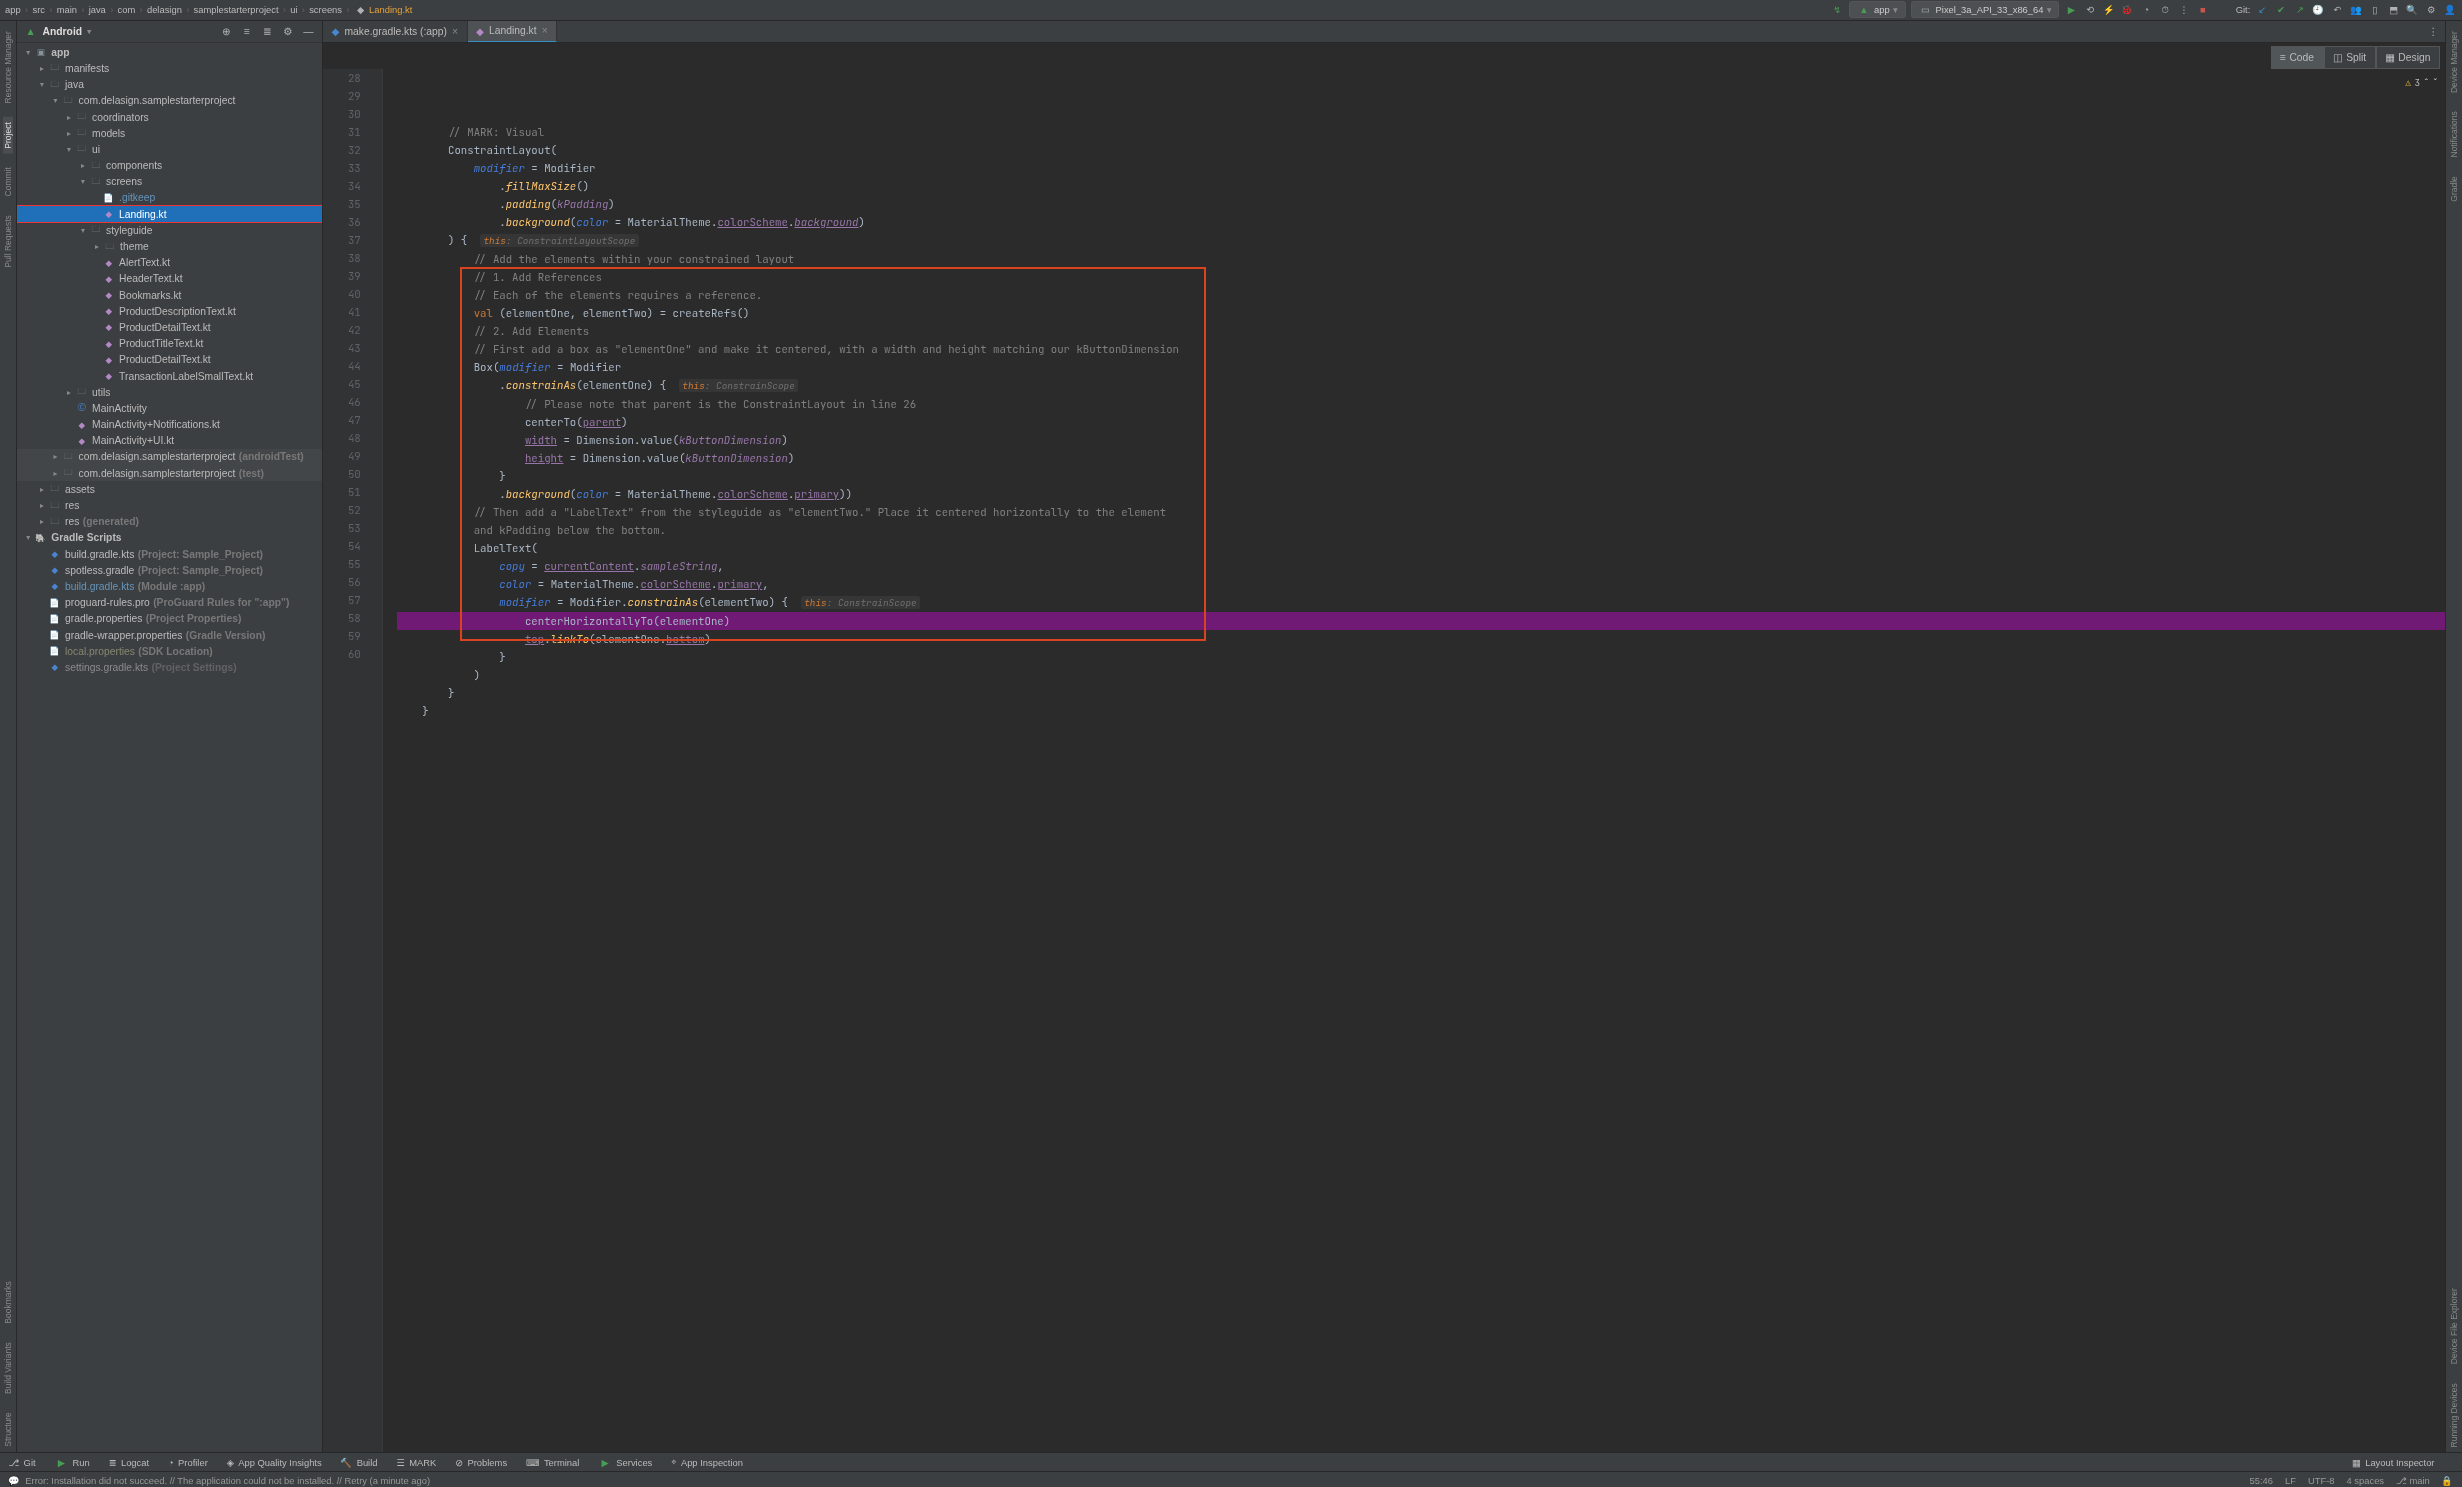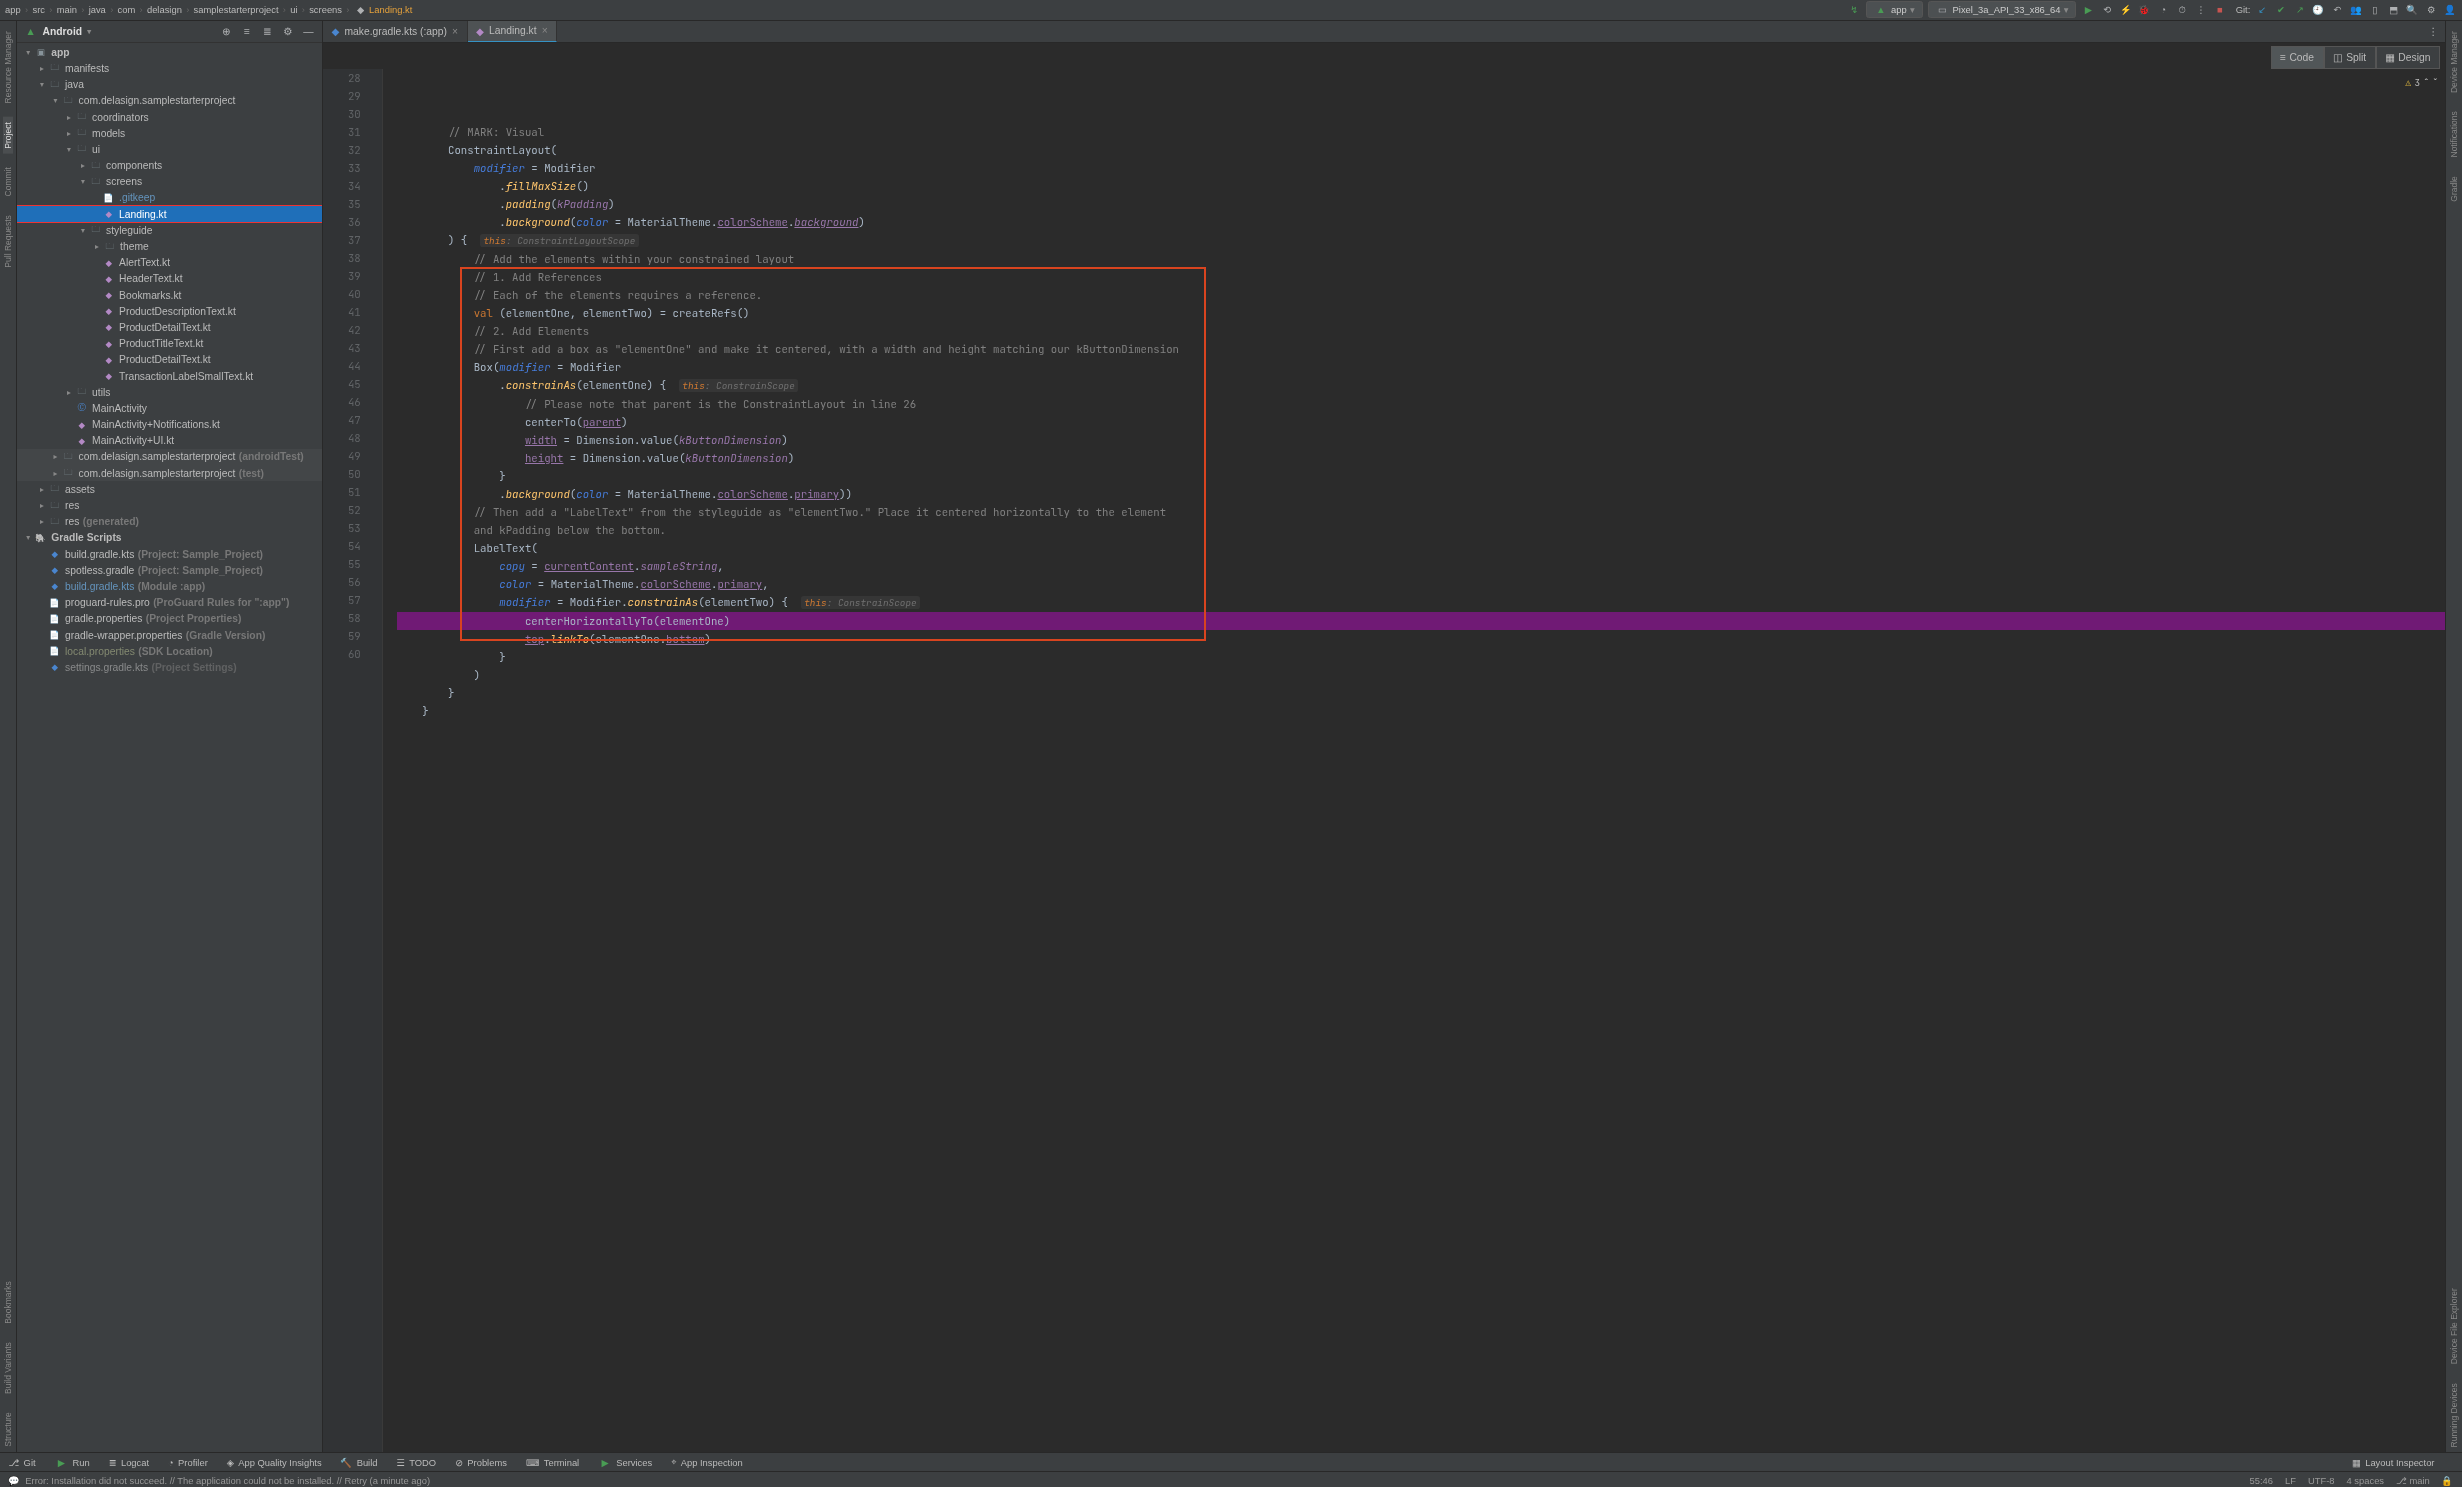--- a/index.html
+++ b/index.html
@@ -122,21 +122,21 @@
           <span style="color:#888">▾</span>
         </div>
       <span class="tb-icon green">▶</span>
       <span class="tb-icon">⟲</span>
       <span class="tb-icon">⚡</span>
       <span class="tb-icon bug">🐞</span>
       <span class="tb-icon">◔</span>
       <span class="tb-icon">⏱</span>
       <span class="tb-icon">⋮</span>
       <span class="tb-icon red">■</span>
-      <span style="color:#bbb;margin-left:4px">Git:</span>
+      <span style="color:#bbb;margin-left:21px">Git:</span>
       <span class="tb-icon blue">↙</span>
       <span class="tb-icon green">✔</span>
       <span class="tb-icon green">↗</span>
       <span class="tb-icon">🕘</span>
       <span class="tb-icon">↶</span>
       <span class="tb-icon">👥</span>
       <span class="tb-icon">▯</span>
       <span class="tb-icon">⬒</span>
       <span class="tb-icon">🔍</span>
       <span class="tb-icon">⚙</span>
@@ -468,21 +468,21 @@
     <div class="item">
         <span>◈</span>
         <span>App Quality Insights</span>
       </div>
     <div class="item">
         <span>🔨</span>
         <span>Build</span>
       </div>
     <div class="item">
         <span>☰</span>
-        <span>TODO</span>
+        <span>MARK</span>
       </div>
     <div class="item">
         <span>⊘</span>
         <span>Problems</span>
       </div>
     <div class="item">
         <span>⌨</span>
         <span>Terminal</span>
       </div>
     <div class="item">

